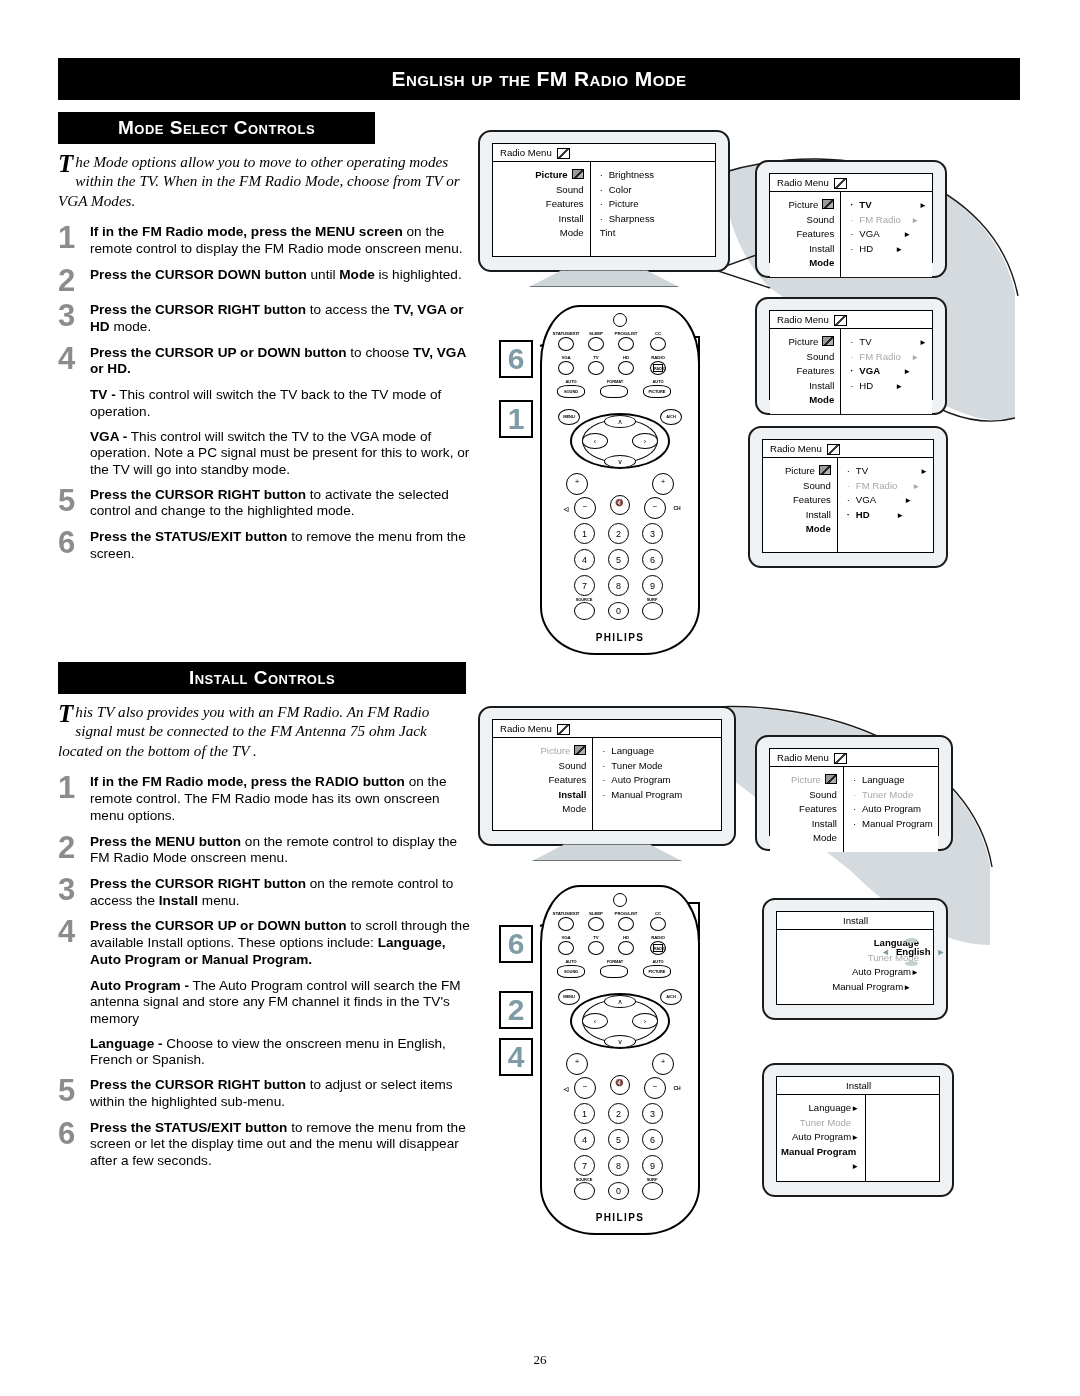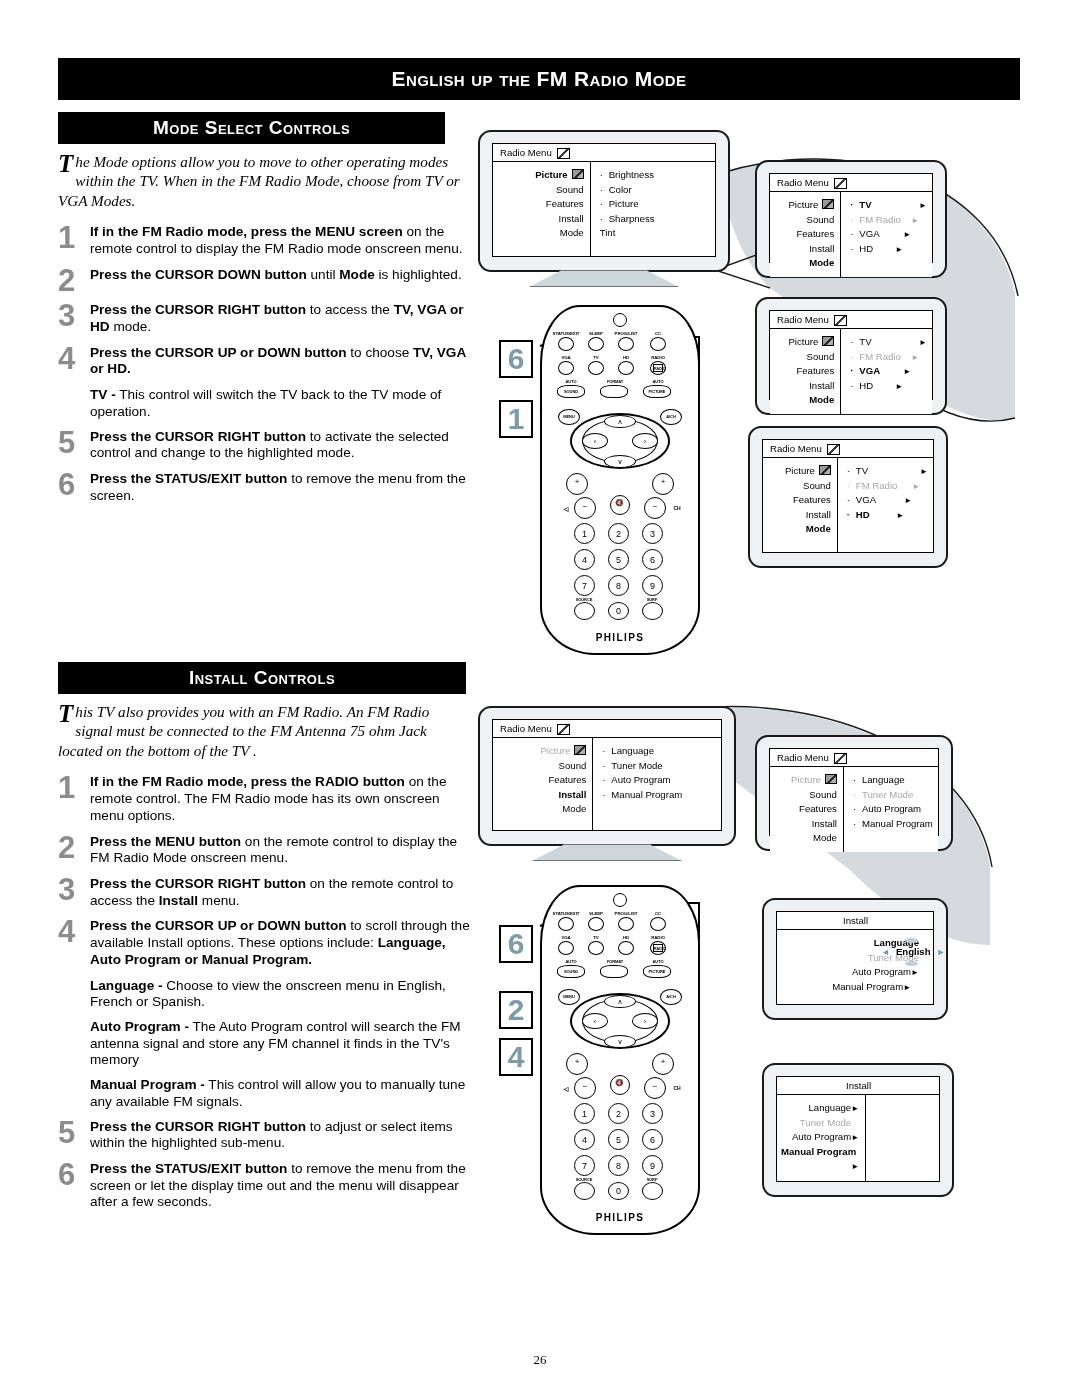--- a/index.html
+++ b/index.html
@@ -24,21 +24,21 @@
     font-size:21px; font-weight:bold; letter-spacing:.4px;
     font-variant:small-caps;
   }
 
   
   .sect-bar {
     position:absolute; background:#000; color:#fff;
     display:flex; align-items:center; justify-content:center;
   }
   .sect-bar span { font-size:19px; font-weight:bold; font-variant:small-caps; letter-spacing:.5px; }
-  #bar-mode { left:58px; top:112px; width:387px; height:32px; }
+  #bar-mode { left:58px; top:112px; width:317px; height:32px; }
   #bar-install { left:58px; top:662px; width:408px; height:32px; }
 
   
   .col { position:absolute; left:58px; width:412px; }
   #col-mode { top:152px; }
   #col-install { top:702px; }
 
   .intro {
     font-family:"Liberation Serif", serif;
     font-style:italic; font-size:15.2px; line-height:1.28;
@@ -184,20 +184,21 @@
           <div class="step-num">3</div>
           <div class="step-body"><b>Press the CURSOR RIGHT button</b> to access the <b>TV, VGA or HD</b> mode.</div>
         </div>
         <div class="step">
           <div class="step-num">4</div>
           <div class="step-body"><b>Press the CURSOR UP or DOWN button</b> to choose <b>TV, VGA or HD.</b></div>
         </div>
       </div>
     <div id="mode-subs">
         <div class="sub-para"><b>TV -</b> This control will switch the TV back to the TV mode of operation.</div>
+        <div class="sub-para"><b>VGA  -</b> This control will switch the TV  to the VGA mode of operation. Note a PC signal must be present for this to work, or the TV will go into standby mode.</div>
       </div>
     <div id="mode-steps2">
         <div class="step">
           <div class="step-num">5</div>
           <div class="step-body"><b>Press the CURSOR RIGHT button</b> to activate the selected control and change to the highlighted mode.</div>
         </div>
         <div class="step">
           <div class="step-num">6</div>
           <div class="step-body"><b>Press the STATUS/EXIT button</b> to remove the menu from the screen.</div>
         </div>
@@ -220,23 +221,22 @@
         <div class="step">
           <div class="step-num">3</div>
           <div class="step-body"><b>Press the CURSOR RIGHT button</b> on the remote control to access the <b>Install</b> menu.</div>
         </div>
         <div class="step">
           <div class="step-num">4</div>
           <div class="step-body"><b>Press the CURSOR UP or DOWN button</b> to scroll through the available Install options. These options include: <b>Language, Auto Program or Manual Program.</b></div>
         </div>
       </div>
     <div id="inst-subs">
+        <div class="sub-para"><b>Auto Program  -</b> The Auto Program control will search the FM antenna signal and store any FM channel it finds in the TV's memory</div>
         <div class="sub-para"><b>Language -</b> Choose to view the onscreen menu in English, French or Spanish.</div>
-        <div class="sub-para"><b>Auto Program  -</b> The Auto Program control will search the FM antenna signal and store any FM channel it finds in the TV's memory</div>
-        <div class="sub-para"><b>Manual Program  -</b> This control will allow you to manually tune any available FM signals.</div>
       </div>
     <div id="inst-steps2">
         <div class="step">
           <div class="step-num">5</div>
           <div class="step-body"><b>Press the CURSOR RIGHT button</b> to adjust or select items within the highlighted sub-menu.</div>
         </div>
         <div class="step">
           <div class="step-num">6</div>
           <div class="step-body"><b>Press the STATUS/EXIT button</b> to remove the menu from the screen or let the display time out and the menu will disappear after a few seconds.</div>
         </div>

